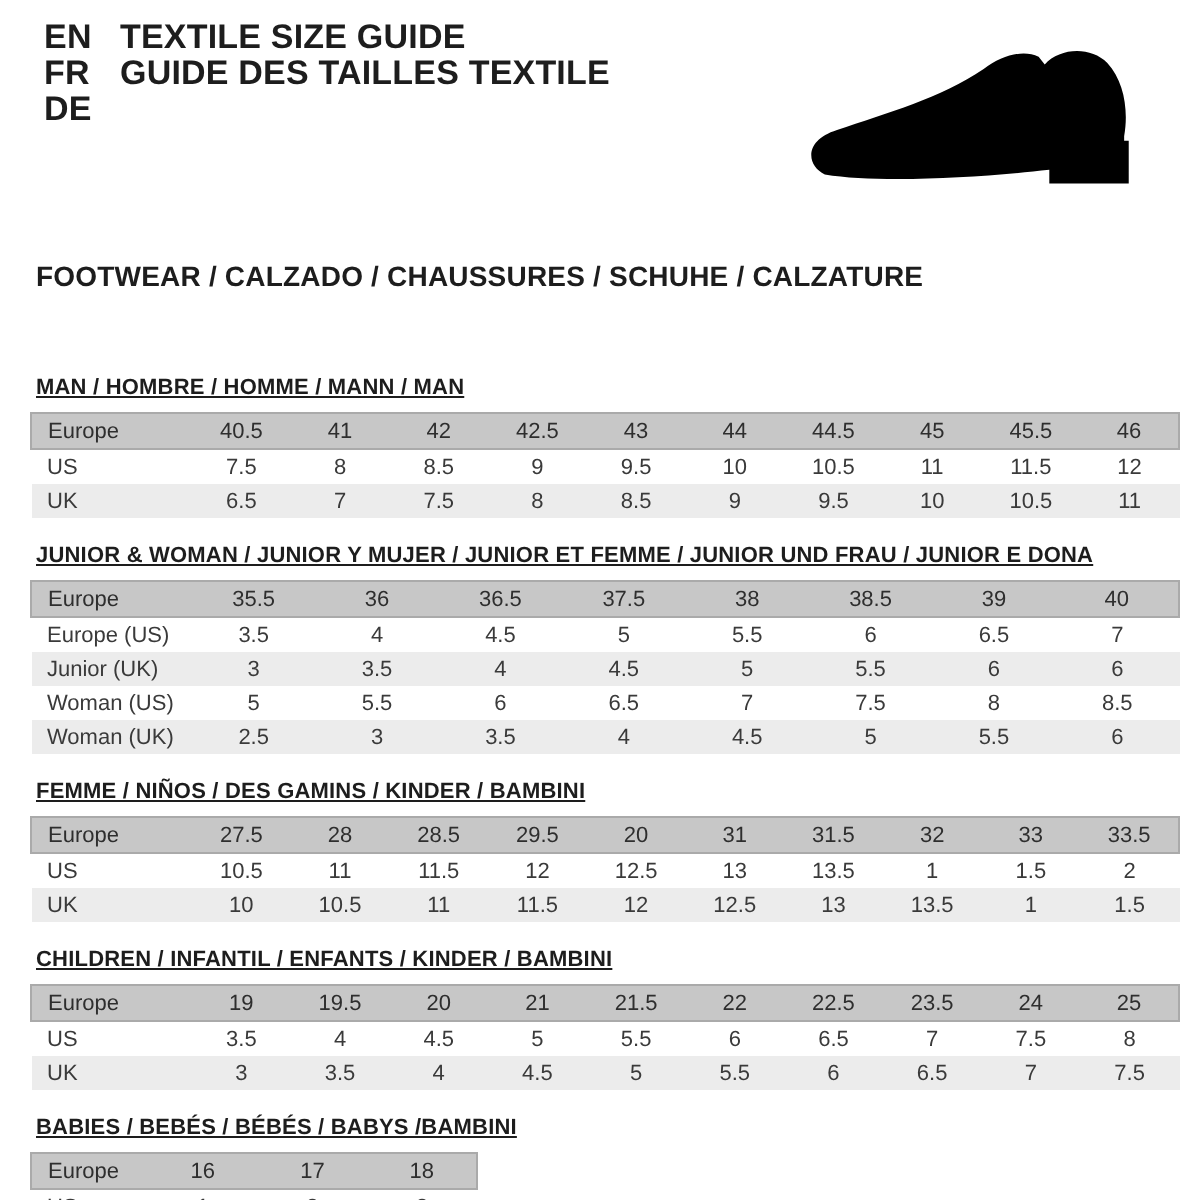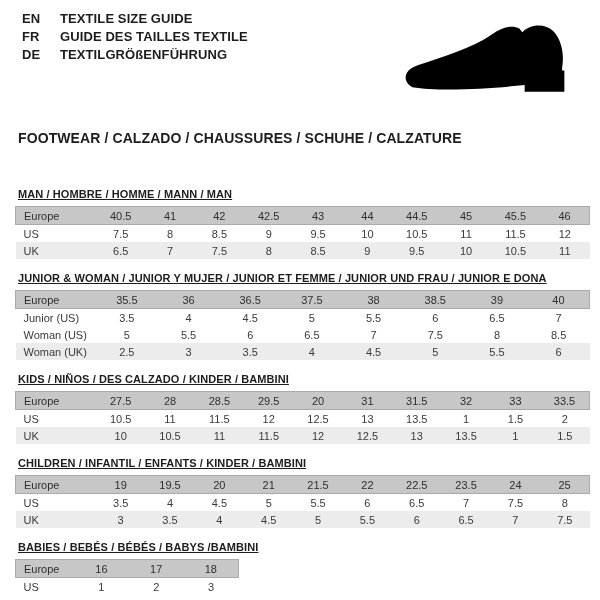--- a/index.html
+++ b/index.html
@@ -6,21 +6,21 @@
   body {
     width:600px; height:600px; overflow:hidden; background:#ffffff;
     font-family:"Liberation Sans","DejaVu Sans",sans-serif; color:#222;
   }
   .page { position:relative; width:600px; height:600px; }
 
   
   .header { position:relative; padding-top:10px; height:114px; }
   .langs { margin-left:22px; }
   .lang-row { display:flex; height:18px; line-height:18px;
-    font-size:13px; font-weight:bold; letter-spacing:0.1px; color:#1d1d1d; }
+    font-size:17px; font-weight:bold; letter-spacing:0.1px; color:#1d1d1d; }
   .lang-code { width:38px; flex:0 0 38px; }
   .shoe { position:absolute; top:20px; right:16px; width:192px; height:84px; }
   .shoe svg { display:block; width:100%; height:100%; }
   .category { margin:6px 12px 0 18px; font-size:14px; line-height:16px;
     font-weight:bold; letter-spacing:0.1px; color:#1d1d1d; }
 
   
   #tables { margin-left:15px; }
   #tables > section { margin-top:13px; }
   #tables > section:first-child { margin-top:42px; }
@@ -47,21 +47,20 @@
         <div class="lang-row">
           <span class="lang-code">EN</span>
           <span>TEXTILE SIZE GUIDE</span>
         </div>
         <div class="lang-row">
           <span class="lang-code">FR</span>
           <span>GUIDE DES TAILLES TEXTILE</span>
         </div>
         <div class="lang-row">
           <span class="lang-code">DE</span>
-          <span>TEXTILGRÖßENFÜHRUNG</span>
         </div>
       </div>
     <div class="shoe">
       <svg viewBox="0 0 230 110" preserveAspectRatio="xMidYMid meet" aria-hidden="true">
         <path id="shoe-path" fill="#000000" d="
           M16,88
           C4,82 2,66 24,59
           C56,48 92,38 120,19
           C132,10 146,6 156,11
           L160,16
@@ -136,29 +135,40 @@
               <td>35.5</td>
               <td>36</td>
               <td>36.5</td>
               <td>37.5</td>
               <td>38</td>
               <td>38.5</td>
               <td>39</td>
               <td>40</td>
             </tr>
             <tr class="">
-              <th>Junior (US)</th>
-              <td>3.5</td>
-              <td>4</td>
-              <td>4.5</td>
-              <td>5</td>
-              <td>5.5</td>
-              <td>6</td>
-              <td>6.5</td>
-              <td>7</td>
+              <th>Europe (US)</th>
+              <td>3.5</td>
+              <td>4</td>
+              <td>4.5</td>
+              <td>5</td>
+              <td>5.5</td>
+              <td>6</td>
+              <td>6.5</td>
+              <td>7</td>
+            </tr>
+            <tr class="alt">
+              <th>Junior (UK)</th>
+              <td>3</td>
+              <td>3.5</td>
+              <td>4</td>
+              <td>4.5</td>
+              <td>5</td>
+              <td>5.5</td>
+              <td>6</td>
+              <td>6</td>
             </tr>
             <tr class="">
               <th>Woman (US)</th>
               <td>5</td>
               <td>5.5</td>
               <td>6</td>
               <td>6.5</td>
               <td>7</td>
               <td>7.5</td>
               <td>8</td>
@@ -172,21 +182,21 @@
               <td>4</td>
               <td>4.5</td>
               <td>5</td>
               <td>5.5</td>
               <td>6</td>
             </tr>
           </tbody>
         </table>
       </section>
       <section>
-        <h2>KIDS / NIÑOS / DES CALZADO / KINDER / BAMBINI</h2>
+        <h2>FEMME / NIÑOS / DES GAMINS / KINDER / BAMBINI</h2>
         <table>
           <tbody>
             <tr class="head">
               <th>Europe</th>
               <td>27.5</td>
               <td>28</td>
               <td>28.5</td>
               <td>29.5</td>
               <td>20</td>
               <td>31</td>

